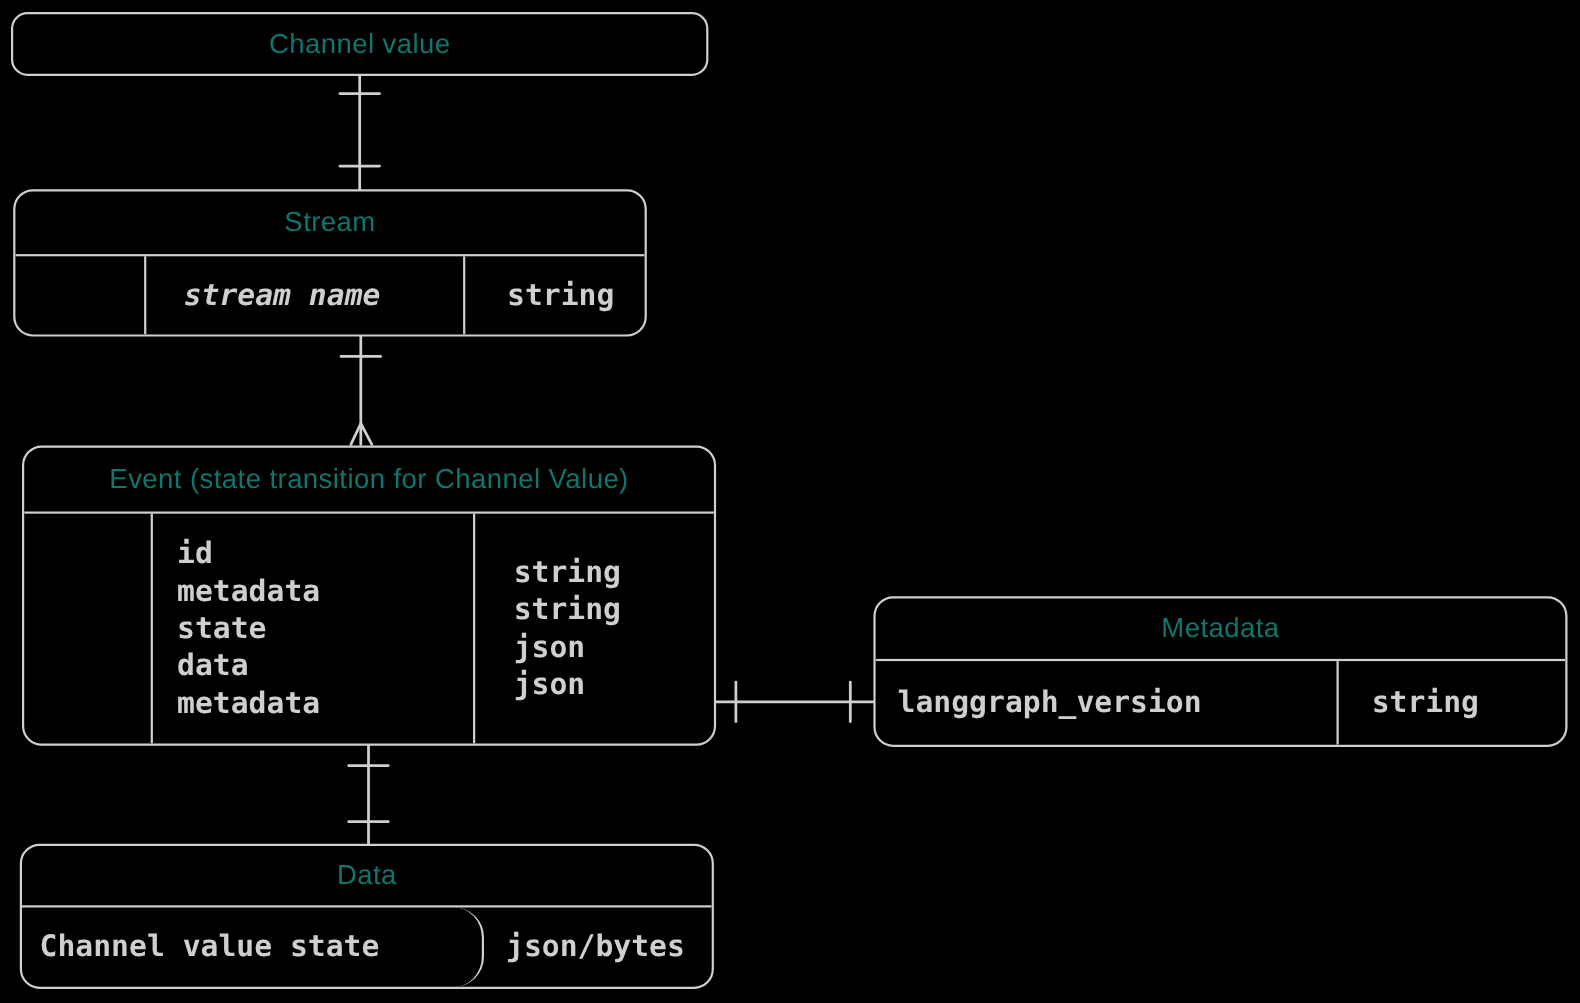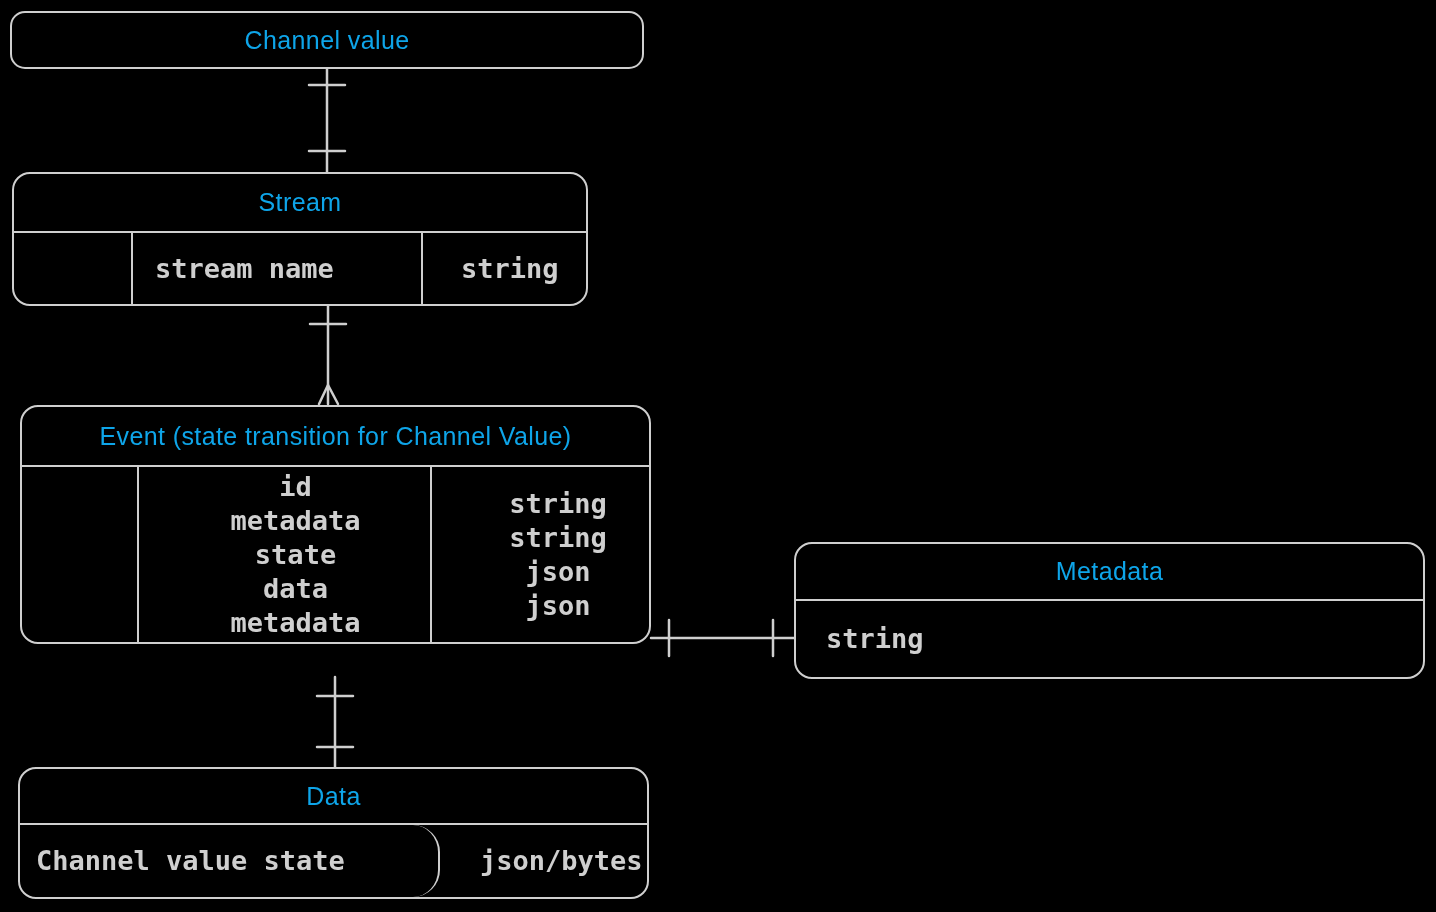--- a/index.html
+++ b/index.html
@@ -34,21 +34,21 @@
     display: flex;
     flex-direction: column;
   }
   .e-header {
     box-sizing: border-box;
     display: flex;
     align-items: center;
     justify-content: center;
     font-size: 25px;
     letter-spacing: 0.4px;
-    color: #0ea5e9;
+    color: #0f766e;
     flex: 0 0 auto;
   }
   .e-header.with-rows { border-bottom: 2.5px solid #cfcfcf; }
   .e-body {
     flex: 1 1 auto;
     display: grid;
     font-family: "DejaVu Sans Mono", monospace;
     font-weight: 700;
     font-size: 27px;
     color: #cfcfcf;
@@ -63,43 +63,43 @@
   .attr-line { line-height: 34px; white-space: pre; }
 
   
   #e-channel { left: 10px; top: 11px; width: 634px; height: 58px; border-radius: 15px; }
   #e-channel .e-header { height: 100%; }
 
   
   #e-stream { left: 12px; top: 172px; width: 576px; height: 134px; }
   #e-stream .e-header { height: 59px; }
   #e-stream .e-body { grid-template-columns: 119px 290px 1fr; }
-  #e-stream .names { padding-left: 22px; }
+  #e-stream .names { padding-left: 34px; font-style: italic; }
   #e-stream .types { padding-left: 38px; }
 
   
-  #e-event { left: 20px; top: 405px; width: 631px; height: 239px; text-align: center; }
+  #e-event { left: 20px; top: 405px; width: 631px; height: 273px; }
   #e-event .e-header { height: 60px; }
   #e-event .e-body { grid-template-columns: 117px 293px 1fr; }
   #e-event .names { padding-left: 22px; }
   #e-event .types { padding-left: 35px; }
 
   
   #e-metadata { left: 794px; top: 542px; width: 631px; height: 137px; }
   #e-metadata .e-header { height: 57px; }
   #e-metadata .e-body { grid-template-columns: 421px 1fr; }
   #e-metadata .names { padding-left: 20px; }
   #e-metadata .types { padding-left: 30px; }
 
   
   #e-data { left: 18px; top: 767px; width: 631px; height: 132px; }
   #e-data .e-header { height: 56px; }
   #e-data .e-body { grid-template-columns: 420px 1fr; }
   #e-data .names { padding-left: 16px; border-radius: 27px; }
-  #e-data .types { padding-left: 40px; }
+  #e-data .types { padding-left: 20px; }
 </style>
 </head>
 <body>
 
 <div id="canvas">
 
   <svg id="connectors" viewBox="0 0 1436 912" xmlns="http://www.w3.org/2000/svg" stroke="#cfcfcf" stroke-width="2.5" stroke-linecap="round" fill="none">
 
     <g>
       <path d="M327 68 V172"></path>
@@ -159,20 +159,23 @@
         <div class="attr-line">string</div>
         <div class="attr-line">json</div>
         <div class="attr-line">json</div>
       </div>
     </div>
   </div>
 
   <div class="entity" id="e-metadata">
     <div class="e-header with-rows">Metadata</div>
     <div class="e-body">
+      <div class="cell names div-right">
+        <div class="attr-line">langgraph_version</div>
+      </div>
       <div class="cell types">
         <div class="attr-line">string</div>
       </div>
     </div>
   </div>
 
   <div class="entity" id="e-data">
     <div class="e-header with-rows">Data</div>
     <div class="e-body">
       <div class="cell names div-right">

